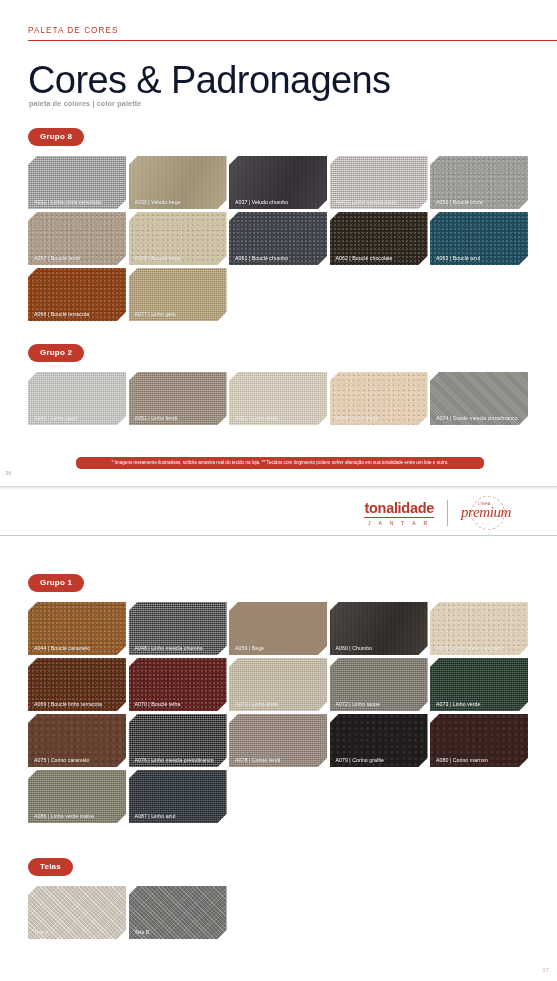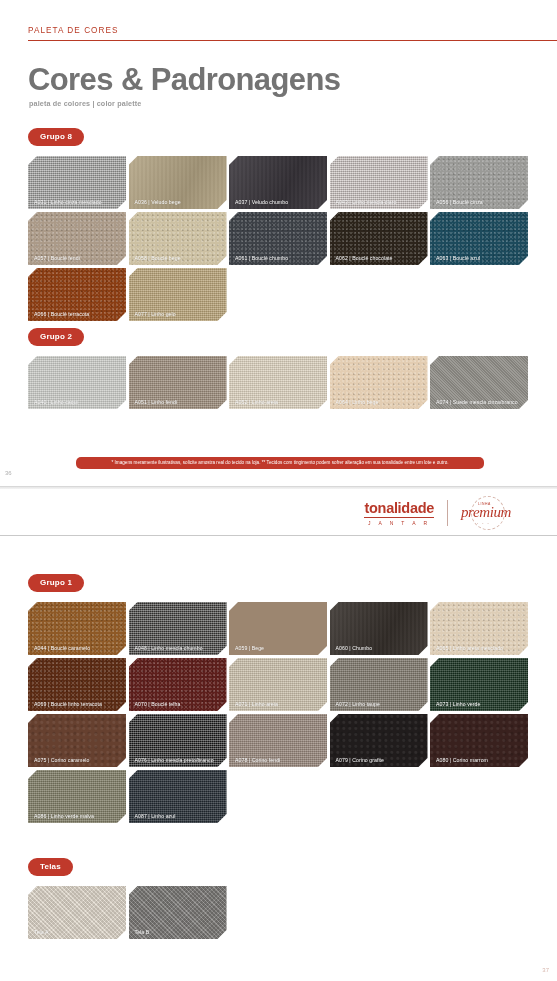--- a/index.html
+++ b/index.html
@@ -34,24 +34,24 @@
   }
   .eyebrow-rule {
     height: 1px;
     background: #b83a25;
     width: 529px;
     margin-left: 0;
   }
 
   .title {
     margin: 22px 0 0 28px;
-    font-size: 31px;
+    font-size: 38px;
     line-height: 34px;
-    font-weight: 700;
-    color: #737373;
+    font-weight: 400;
+    color: #0f172a;
     letter-spacing: -0.6px;
   }
   .subtitle {
     margin: 2px 0 0 29px;
     font-size: 7.2px;
     color: #9b9b9b;
     letter-spacing: 0.15px;
     font-weight: bold;
   }
 
@@ -327,21 +327,21 @@
       <div class="swatch" style="background: rgb(138, 61, 19);">
         <div class="tex tex-boucle"></div>
         <div class="swatch-label">A066 | Bouclé terracota</div>
       </div>
       <div class="swatch" style="background: rgb(184, 163, 119);">
         <div class="tex tex-linho"></div>
         <div class="swatch-label">A077 | Linho gelo</div>
       </div>
     </div>
 
-  <div class="pill-row" style="margin-top:4px">
+  <div class="pill-row" style="margin-top:20px">
     <span class="group-pill">Grupo 2</span>
   </div>
   <div class="swatch-grid" id="grid-p1-g1">
       <div class="swatch" style="background: rgb(204, 205, 201);">
         <div class="tex tex-linho"></div>
         <div class="swatch-label">A040 | Linho caqui</div>
       </div>
       <div class="swatch" style="background: rgb(156, 140, 123);">
         <div class="tex tex-linho"></div>
         <div class="swatch-label">A051 | Linho fendi</div>

